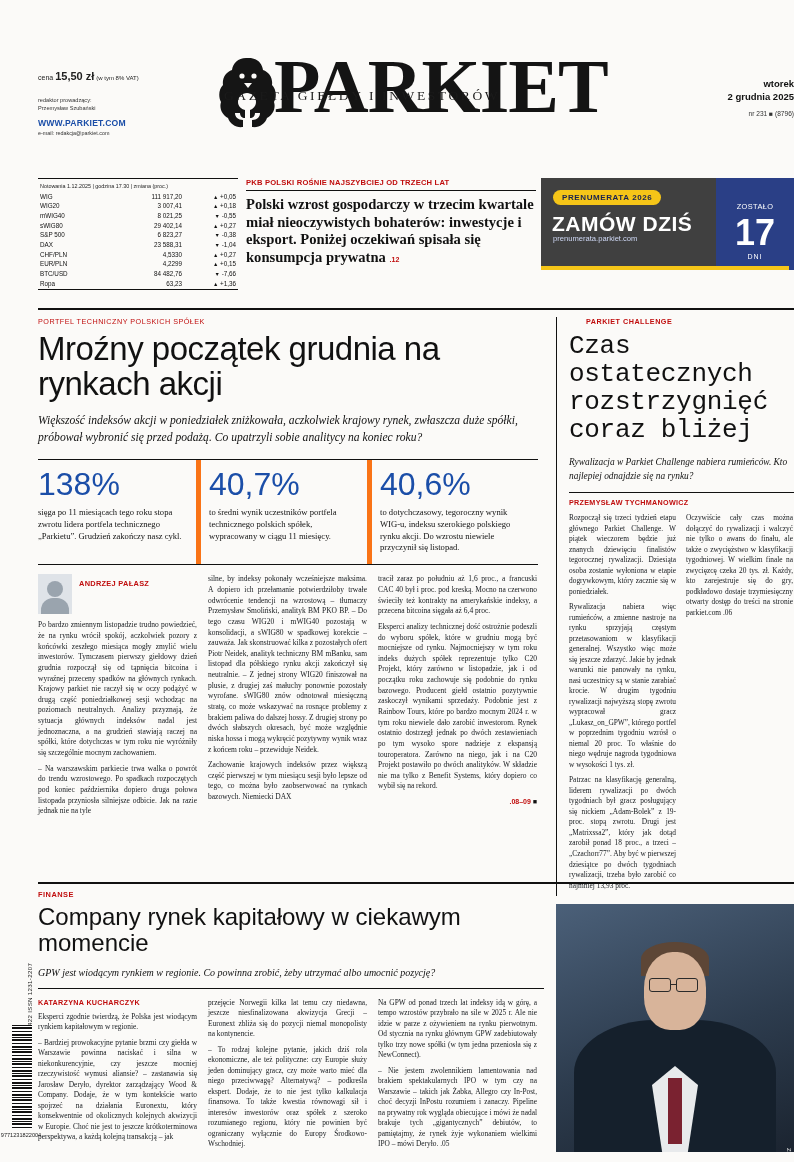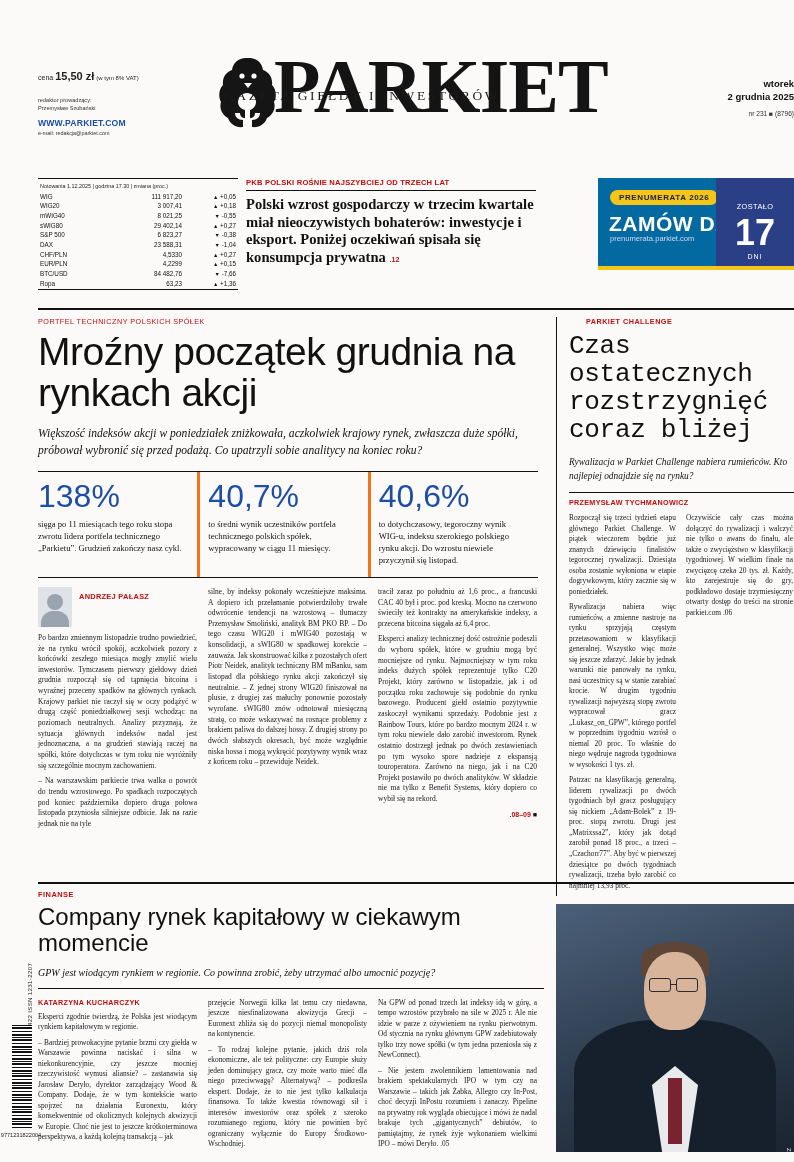--- a/index.html
+++ b/index.html
@@ -133,22 +133,22 @@
   .lead-title {
     font-family: "Liberation Serif", serif;
     font-size: 14.6px; font-weight: 700; line-height: 1.2; color: #111;
   }
   .lead-page {
     font-family: "Liberation Sans", sans-serif;
     font-size: 7px; font-weight: 700; color: #c00d0d; display:inline;
   }
 
   .promo {
-    position: absolute; right: 0; top: 0; width: 196px; height: 92px;
-    background: #0369a1; color: #fff; overflow: hidden;
+    position: absolute; right: 0; top: 0; width: 253px; height: 92px;
+    background: #404040; color: #fff; overflow: hidden;
   }
   .promo-pill {
     position: absolute; left: 12px; top: 12px;
     background: #f5c518; color: #17224f;
     font-family: "Liberation Sans", sans-serif;
     font-size: 8px; font-weight: 700; letter-spacing:.6px;
     padding: 3px 9px; border-radius: 9px;
   }
   .promo-big {
     position: absolute; left: 11px; top: 34px;
@@ -188,32 +188,32 @@
     min-height: 520px;
   }
 
   .kicker-small {
     font-family: "Liberation Sans", sans-serif;
     font-size: 7.2px; font-weight: 400; color: #c00d0d; letter-spacing: .5px;
     margin-bottom: 6px;
   }
   h1.headline {
     font-family: "Liberation Sans", sans-serif;
-    font-weight: 400; font-size: 39px; line-height: 1.05;
+    font-weight: 400; font-size: 33px; line-height: 1.05;
     margin: 0 0 12px 0; color: #111; letter-spacing: -.5px;
   }
   .standfirst {
     font-family: "Liberation Serif", serif;
     font-style: italic; font-size: 11.6px; line-height: 1.45; color: #111;
     margin-bottom: 12px;
   }
 
   .stats { display: flex; border-top: 1px solid #111; border-bottom: 1px solid #111; }
   .stat { flex: 1; padding: 8px 10px 10px 0; }
-  .stat + .stat { border-left: 3px solid #f97316; padding-left: 8px; }
+  .stat + .stat { border-left: 5px solid #f97316; padding-left: 8px; }
   .stat-num {
     font-family: "Liberation Sans", sans-serif;
     font-size: 32px; color: #1b4ea8; font-weight: 400; line-height: 1;
     margin-bottom: 7px;
   }
   .stat-txt {
     font-family: "Liberation Serif", serif;
     font-size: 8.6px; line-height: 1.38; color: #111;
   }
 
@@ -497,20 +497,21 @@
               </div>
               <div class="byline-name">ANDRZEJ PAŁASZ</div>
             </div>
             <div id="main-c1">
                 <p class="body-txt">Po bardzo zmiennym listopadzie trudno powiedzieć, że na rynku wrócił spokój, aczkolwiek pozory z końcówki zeszłego miesiąca mogły zmylić wielu inwestorów. Tymczasem pierwszy giełdowy dzień grudnia rozpoczął się od tąpnięcia bitcoina i wyraźnej przeceny spadków na głównych rynkach. Krajowy parkiet nie raczył się w oczy podążyć w drugą część poniedziałkowej sesji wchodząc na poziomach neutralnych. Analizy przyznają, że sytuacja głównych indeksów nadal jest jednoznaczna, a na grudzień stawiają raczej na spółki, które dotychczas w tym roku nie wyróżniły się szczególnie mocnym zachowaniem.</p>
                 <p class="body-txt">– Na warszawskim parkiecie trwa walka o powrót do trendu wzrostowego. Po spadkach rozpoczętych pod koniec października dopiero druga połowa listopada przyniosła silniejsze odbicie. Jak na razie jednak nie na tyle</p>
               </div>
           </div>
           <div class="art-col" id="main-c2">
               <p class="body-txt">silne, by indeksy pokonały wcześniejsze maksima. A dopiero ich przełamanie potwierdziłoby trwałe odwrócenie tendencji na wzrostową – tłumaczy Przemysław Smoliński, analityk BM PKO BP. – Do tego czasu WIG20 i mWIG40 pozostają w konsolidacji, a sWIG80 w spadkowej korekcie – zauważa. Jak skonstruować kilka z pozostałych ofert Piotr Neidek, analityk techniczny BM mBanku, sam listopad dla półskiego rynku akcji zakończył się neutralnie. – Z jednej strony WIG20 finiszował na plusie, z drugiej zaś małuchy ponownie pozostały wyrofane. sWIG80 znów odnotował miesięczną stratę, co może wskazywać na rosnące problemy z brakiem paliwa do dalszej hossy. Z drugiej strony po dwóch słabszych okresach, być może względnie niska hossa i mogą wykręcić pozytywny wynik wraz z końcem roku – przewiduje Neidek.</p>
+              <p class="body-txt">Zachowanie krajowych indeksów przez większą część pierwszej w tym miesiącu sesji było lepsze od tego, co można było zaobserwować na rynkach bazowych. Niemiecki DAX</p>
             </div>
           <div class="art-col" id="main-c3">
               <p class="body-txt">tracił zaraz po południu aż 1,6 proc., a francuski CAC 40 był i proc. pod kreską. Mocno na czerwono świeciły też kontrakty na amerykańskie indeksy, a przecena bitcoina sięgała aż 6,4 proc.</p>
               <p class="body-txt">Eksperci analizy technicznej dość ostrożnie podeszli do wyboru spółek, które w grudniu mogą być mocniejsze od rynku. Najmocniejszy w tym roku indeks dużych spółek reprezentuje tylko C20 Projekt, który zarówno w listopadzie, jak i od początku roku zachowuje się podobnie do rynku bazowego. Producent giełd ostatnio pozytywnie zaskoczył wynikami sprzedaży. Podobnie jest z Rainbow Tours, które po bardzo mocnym 2024 r. w tym roku niewiele dało zarobić inwestorom. Rynek ostatnio dostrzegł jednak po dwóch zestawieniach po tym wysoko spore nadzieje z ekspansją touroperatora. Zarówno na niego, jak i na C20 Projekt postawiło po dwóch analityków. W składzie nie ma tylko z Benefit Systems, który dopiero co wybił się na rekord.</p>
               <p class="body-txt" style="text-align: right;"><span class="pg-ref">.08–09</span> <span class="glyph">■</span></p>
             </div>
         </div>
       </div>
     </div>
   </div>

